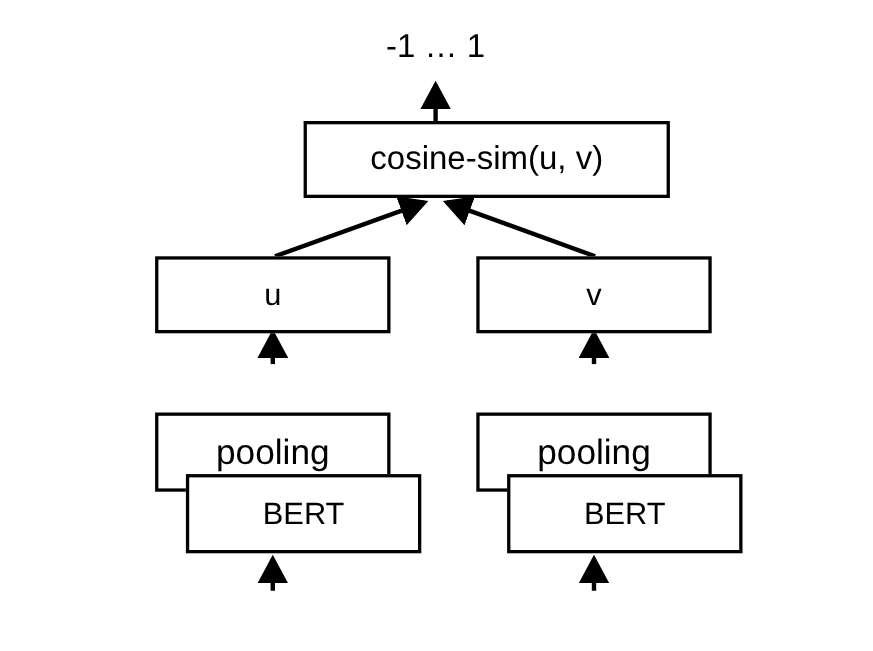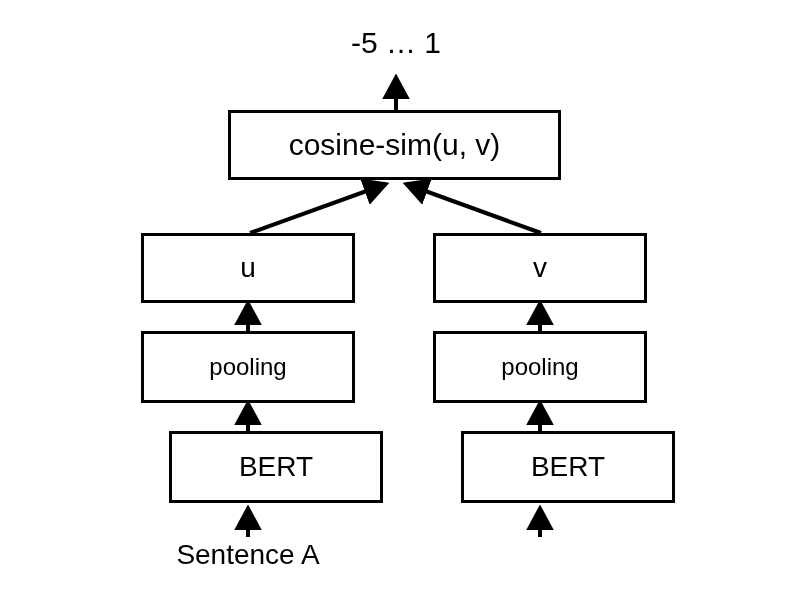--- a/index.html
+++ b/index.html
@@ -35,23 +35,23 @@
     line-height: 1;
   }
   #arrow-layer {
     position: absolute;
     left: 0;
     top: 0;
     width: 794px;
     height: 592px;
     pointer-events: none;
   }
-  .box-cosine { font-size: 30px; }
+  .box-cosine { font-size: 30px; margin-left: 48px; }
   .box-vec    { font-size: 28px; }
-  .box-pool   { font-size: 24px; }
+  .box-pool   { font-size: 32px; margin-top: 44px; }
   .box-bert   { font-size: 28px; margin-left: 28px; }
   .lbl-output { font-size: 30px; }
   .lbl-sent   { font-size: 28px; }
 </style>
 </head>
 <body>
 
 <div id="canvas">
 
   <svg id="arrow-layer" viewBox="0 0 794 592" xmlns="http://www.w3.org/2000/svg">
@@ -73,32 +73,31 @@
 
     <line x1="248" y1="431" x2="248" y2="403" stroke="#000000" stroke-width="4" marker-end="url(#ah)"></line>
 
     <line x1="540" y1="431" x2="540" y2="403" stroke="#000000" stroke-width="4" marker-end="url(#ah)"></line>
 
     <line x1="248" y1="537" x2="248" y2="508" stroke="#000000" stroke-width="4" marker-end="url(#ah)"></line>
 
     <line x1="540" y1="537" x2="540" y2="508" stroke="#000000" stroke-width="4" marker-end="url(#ah)"></line>
   </svg>
 
-  <div class="free-label lbl-output" style="left:296px; top:28px; width:200px;">-5 … 1</div>
+  <div class="free-label lbl-output" style="left:296px; top:28px; width:200px;">-1 … 1</div>
 
   <div class="node-box box-cosine" style="left:228px; top:110px; width:333px; height:70px;">cosine-sim(u, v)</div>
 
   <div class="node-box box-vec" style="left:141px; top:233px; width:214px; height:70px;">u</div>
 
   <div class="node-box box-vec" style="left:433px; top:233px; width:214px; height:70px;">v</div>
 
   <div class="node-box box-pool" style="left:141px; top:331px; width:214px; height:72px;">pooling</div>
 
   <div class="node-box box-pool" style="left:433px; top:331px; width:214px; height:72px;">pooling</div>
 
   <div class="node-box box-bert" style="left:141px; top:431px; width:214px; height:72px;">BERT</div>
 
   <div class="node-box box-bert" style="left:433px; top:431px; width:214px; height:72px;">BERT</div>
 
-  <div class="free-label lbl-sent" style="left:148px; top:541px; width:200px;">Sentence A</div>
 
 
 </div>
 
 </body></html>

